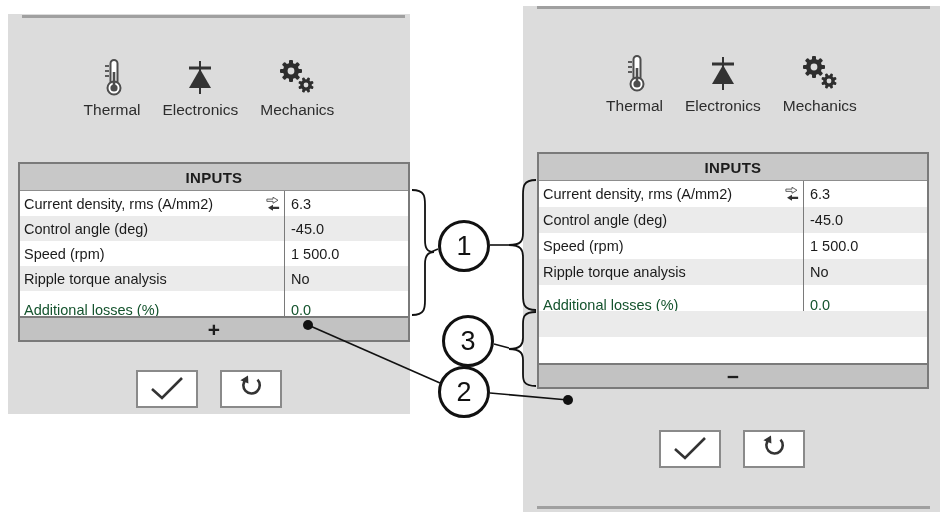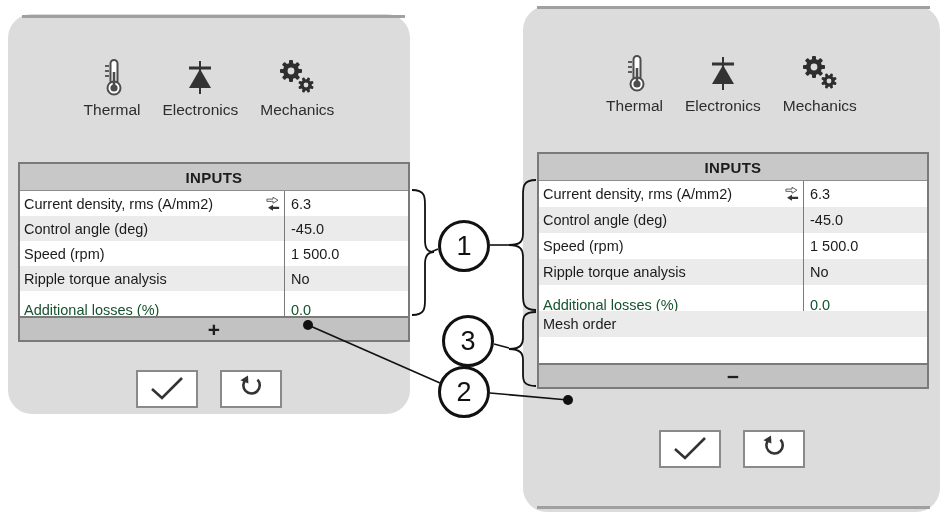--- a/index.html
+++ b/index.html
@@ -3,21 +3,21 @@
 <meta charset="utf-8">
 <style>
   html,body { margin:0; padding:0; }
   body {
     width:949px; height:512px; position:relative; overflow:hidden;
     background:#ffffff;
     font-family:"Liberation Sans", sans-serif;
     -webkit-font-smoothing:antialiased;
   }
 
-  .panel { position:absolute; background:#dcdcdc;border-radius:24px; }
+  .panel { position:absolute; background:#dcdcdc; }
   #left-panel  { left:8px;   top:14px; width:402px; height:400px; }
   #right-panel { left:523px; top:6px;  width:417px; height:506px; }
 
   .rule { position:absolute; height:3px; background:#a0a0a0; }
   #left-panel .rule.top     { top:1px; left:14px; right:5px; }
   #right-panel .rule.top    { top:0;   left:14px; right:10px; }
   #right-panel .rule.bottom { bottom:3px; left:14px; right:10px; }
 
   .tabs { position:absolute; left:0; right:0; display:flex; justify-content:center; gap:22px; }
   #left-panel  .tabs { top:40px; }
@@ -308,23 +308,20 @@
       </div>
       <div class="row muted">
         <div class="lbl">
             <span>Additional losses (%)</span>
           </div>
         <div class="val">
             <span>0.0</span>
           </div>
       </div>
       <div class="row">
-        <div class="lbl">
-            <span>Mesh order</span>
-          </div>
       </div>
       <div class="row">
       </div>
     </div>
     <div class="expander">−</div>
   </div>
 
   <div class="action-buttons">
     <button class="action-btn">
       <span>

